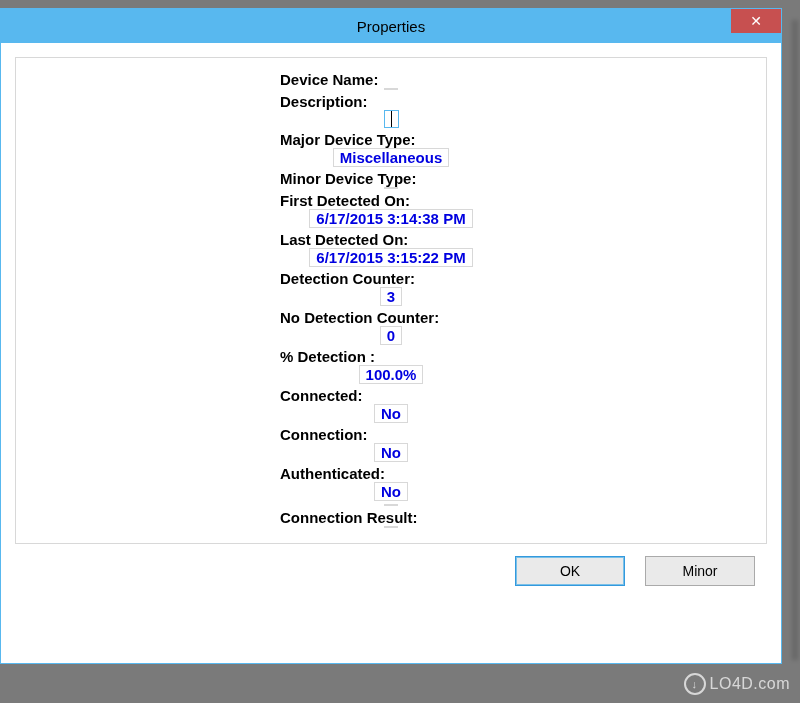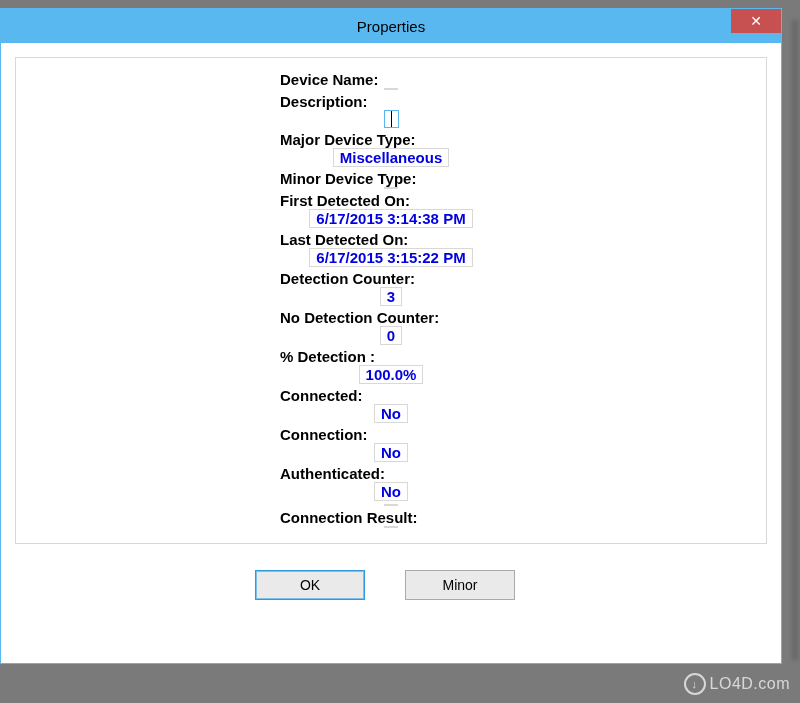--- a/index.html
+++ b/index.html
@@ -106,24 +106,24 @@
     width: 1px;
     height: 16px;
     background: #000;
     vertical-align: middle;
   }
   .field .blurred {
     filter: blur(4px);
     letter-spacing: 1px;
   }
   .buttons {
-    margin-top: 26px;
-    display: flex;
-    justify-content: center;
-    gap: 40px;
+    margin-top: 12px;
+    display: flex;
+    justify-content: flex-end;
+    gap: 20px;
     padding-right: 12px;
   }
   .btn {
     width: 110px;
     height: 30px;
     background: #eaeaea;
     border: 1px solid #aaa;
     display: flex;
     align-items: center;
     justify-content: center;

